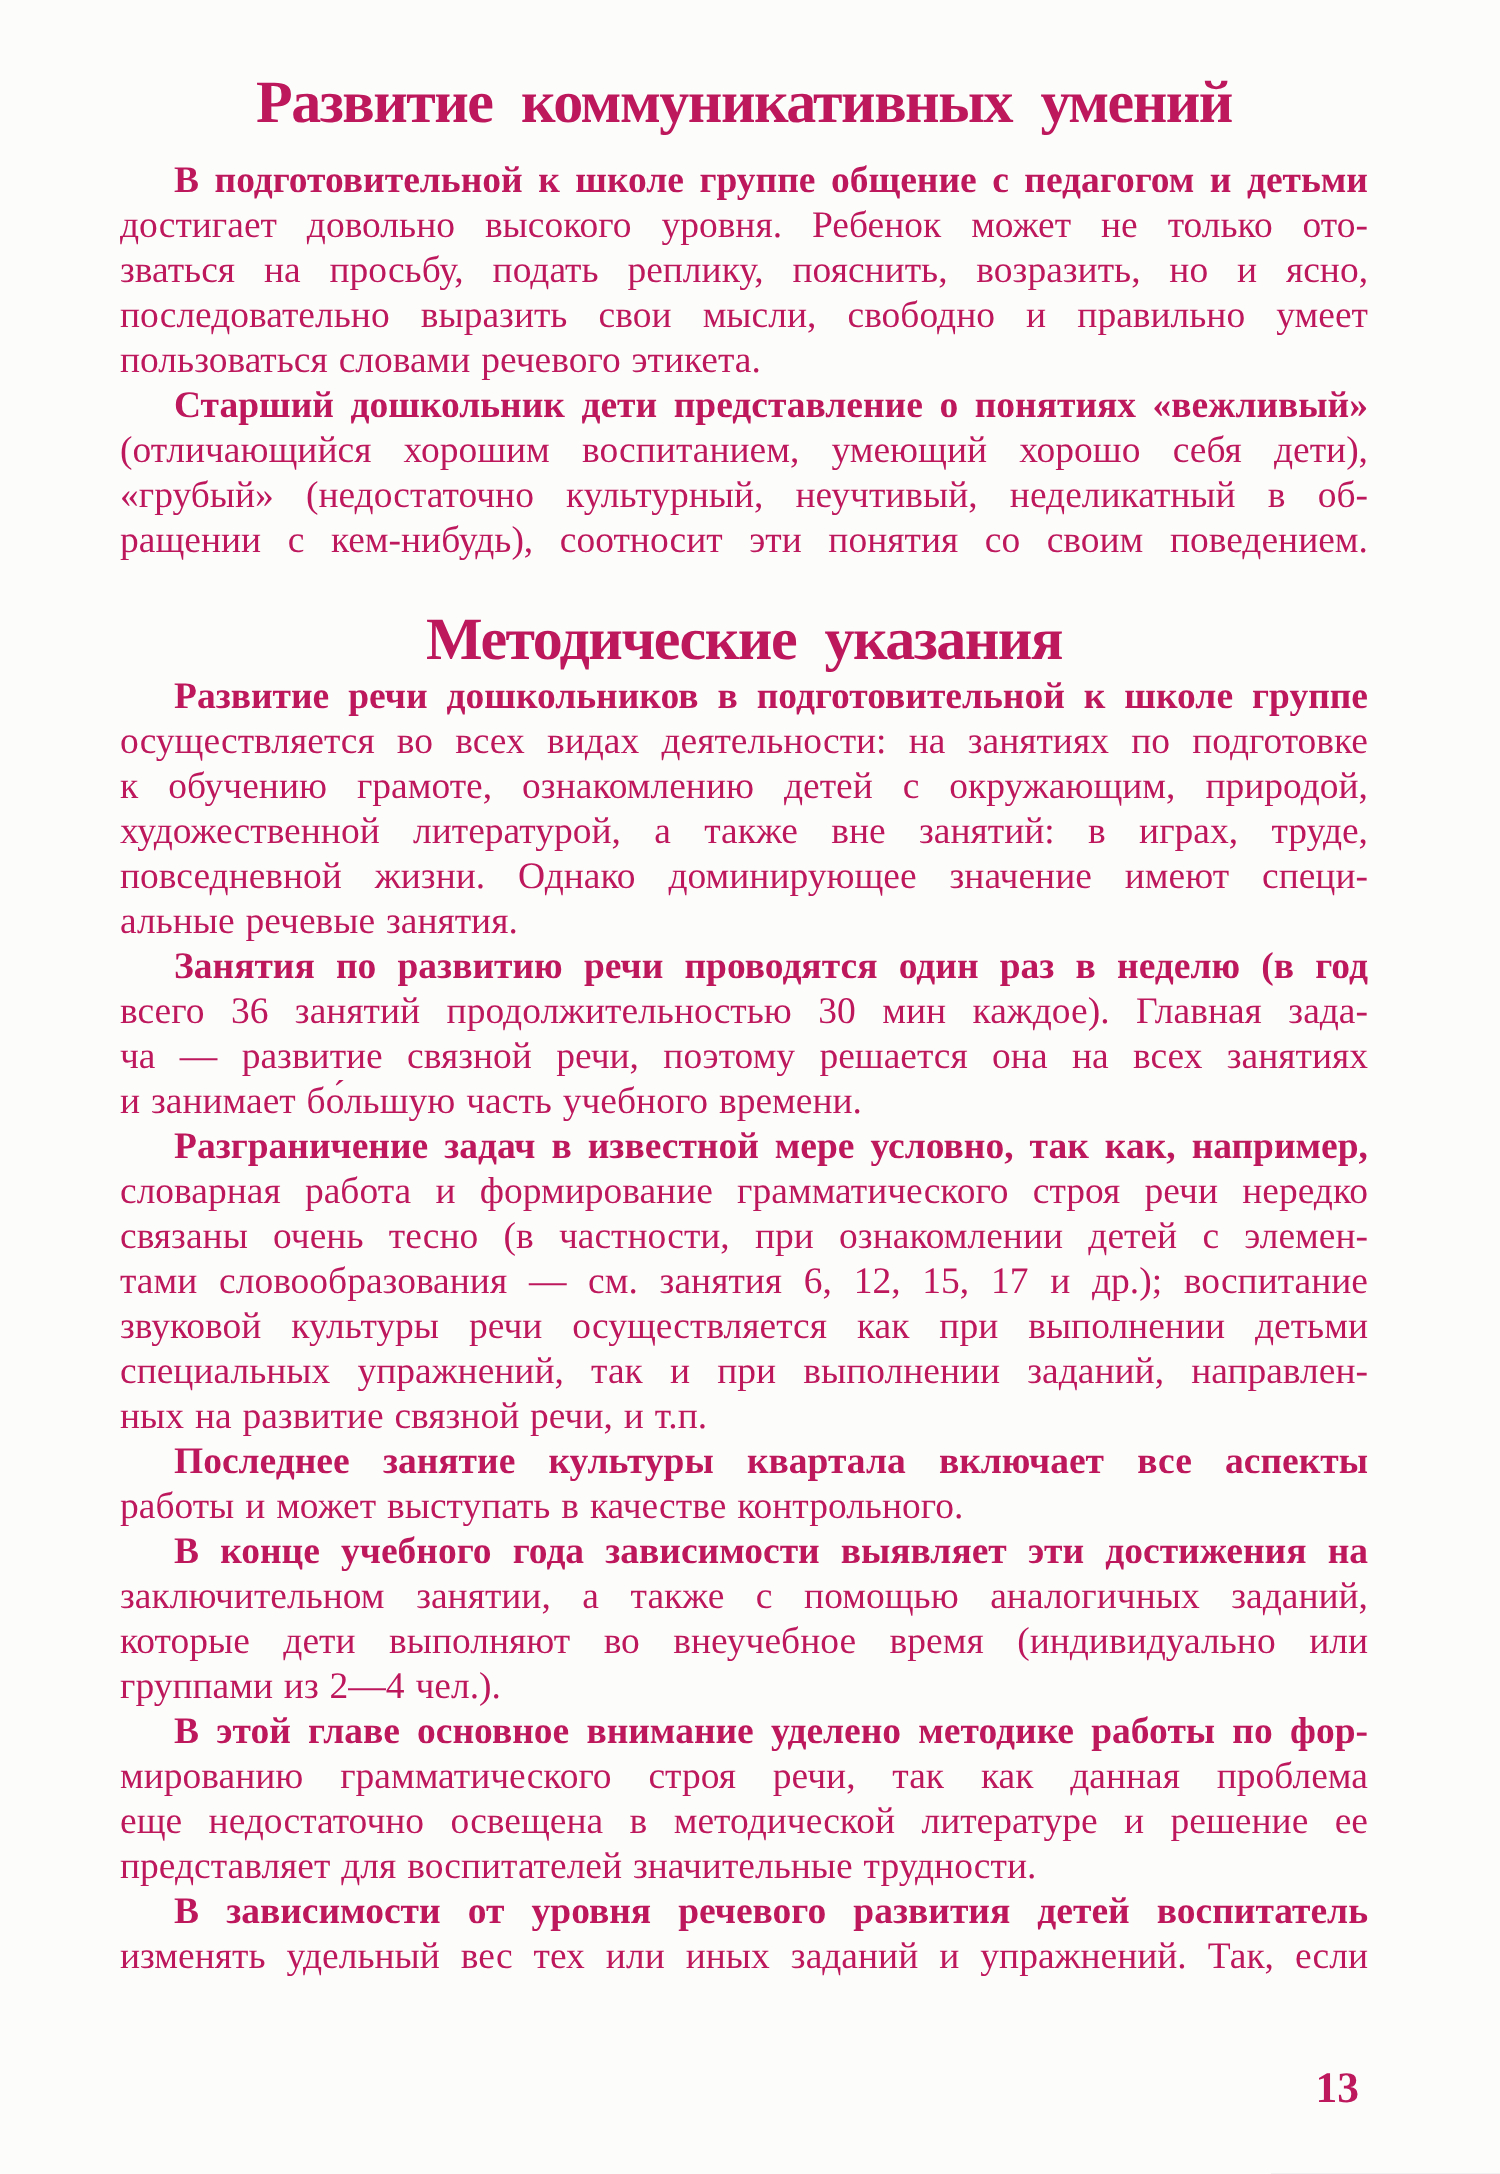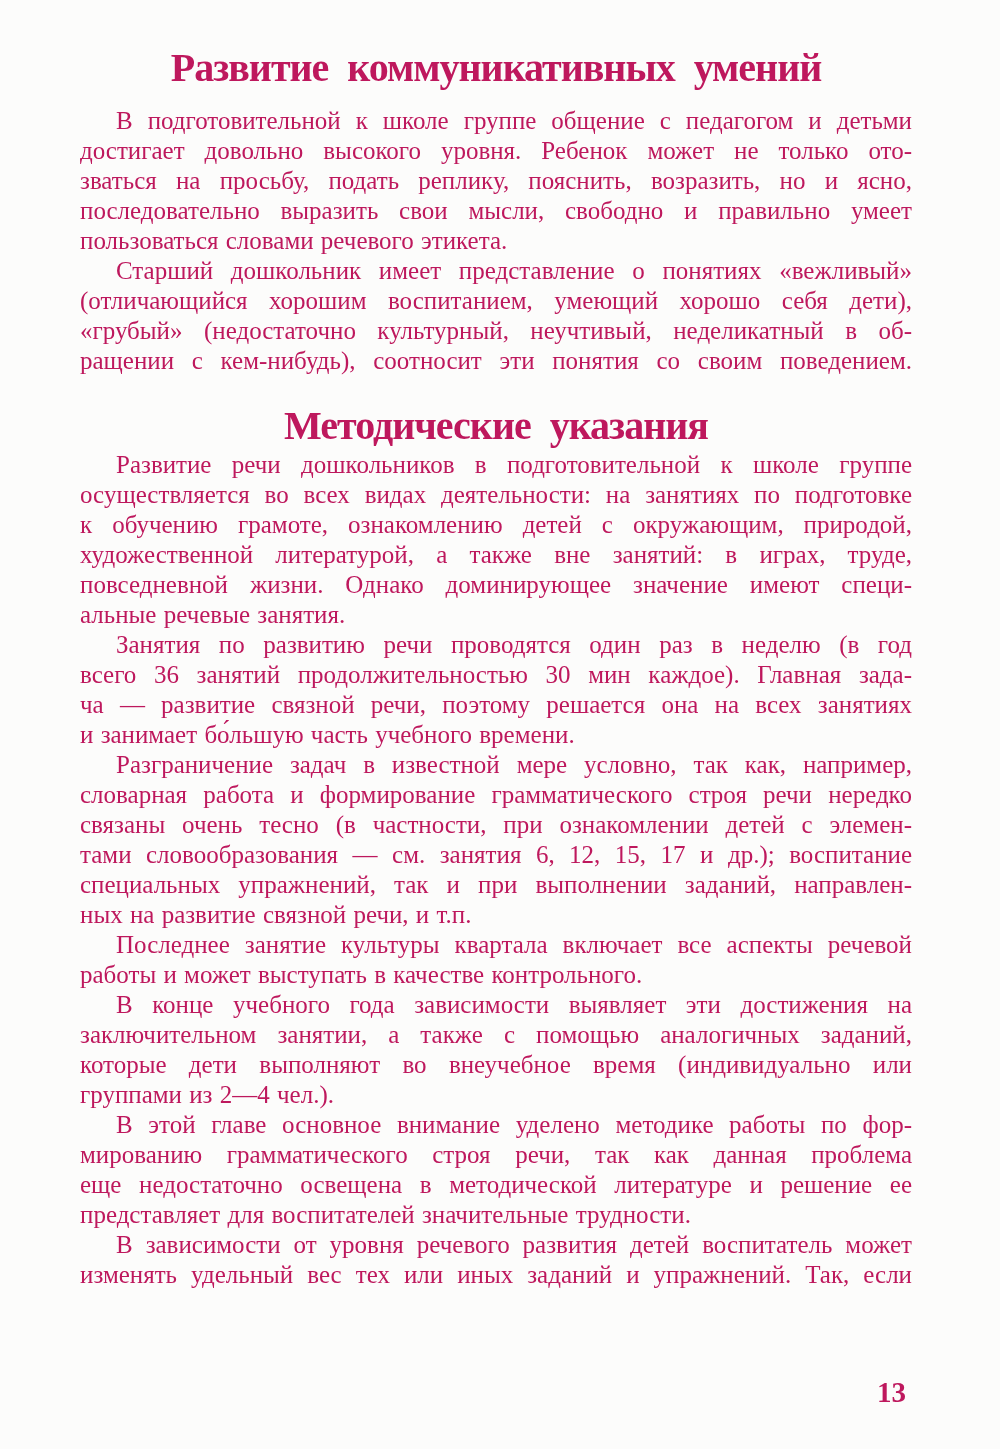--- a/index.html
+++ b/index.html
@@ -37,21 +37,21 @@
   .para { margin: 0; }
   .line {
     font-size: 25px;
     line-height: 30px;
     height: 30px;
     overflow: hidden;
     text-align: justify;
     text-align-last: justify;
     word-spacing: 1px;
   }
-  .line.first { text-indent: 36px; }
+  .line.first { text-indent: 36px; font-weight: bold; }
   .line.endline { text-align-last: left; }
   .page-number {
     position: absolute;
     right: 94px;
     top: 1376px;
     font-weight: 700;
     font-size: 29px;
     line-height: 32px;
     text-align: right;
   }
@@ -63,21 +63,21 @@
   <div class="text-block">
       <div class="heading h1">Развитие коммуникативных умений</div>
       <div class="para">
         <div class="line first">В подготовительной к школе группе общение с педагогом и детьми</div>
         <div class="line">достигает довольно высокого уровня. Ребенок может не только ото-</div>
         <div class="line">зваться на просьбу, подать реплику, пояснить, возразить, но и ясно,</div>
         <div class="line">последовательно выразить свои мысли, свободно и правильно умеет</div>
         <div class="line endline">пользоваться словами речевого этикета.</div>
       </div>
       <div class="para">
-        <div class="line first">Старший дошкольник имеет представление о понятиях «вежливый»</div>
+        <div class="line first">Старший дошкольник дети представление о понятиях «вежливый»</div>
         <div class="line">(отличающийся хорошим воспитанием, умеющий хорошо себя дети),</div>
         <div class="line">«грубый» (недостаточно культурный, неучтивый, неделикатный в об-</div>
         <div class="line">ращении с кем-нибудь), соотносит эти понятия со своим поведением.</div>
       </div>
       <div class="heading h2">Методические указания</div>
       <div class="para">
         <div class="line first">Развитие речи дошкольников в подготовительной к школе группе</div>
         <div class="line">осуществляется во всех видах деятельности: на занятиях по подготовке</div>
         <div class="line">к обучению грамоте, ознакомлению детей с окружающим, природой,</div>
         <div class="line">художественной литературой, а также вне занятий: в играх, труде,</div>
@@ -88,20 +88,21 @@
         <div class="line first">Занятия по развитию речи проводятся один раз в неделю (в год</div>
         <div class="line">всего 36 занятий продолжительностью 30 мин каждое). Главная зада-</div>
         <div class="line">ча — развитие связной речи, поэтому решается она на всех занятиях</div>
         <div class="line endline">и занимает бо́льшую часть учебного времени.</div>
       </div>
       <div class="para">
         <div class="line first">Разграничение задач в известной мере условно, так как, например,</div>
         <div class="line">словарная работа и формирование грамматического строя речи нередко</div>
         <div class="line">связаны очень тесно (в частности, при ознакомлении детей с элемен-</div>
         <div class="line">тами словообразования — см. занятия 6, 12, 15, 17 и др.); воспитание</div>
+        <div class="line">звуковой культуры речи осуществляется как при выполнении детьми</div>
         <div class="line">специальных упражнений, так и при выполнении заданий, направлен-</div>
         <div class="line endline">ных на развитие связной речи, и т.п.</div>
       </div>
       <div class="para">
         <div class="line first">Последнее занятие культуры квартала включает все аспекты речевой</div>
         <div class="line endline">работы и может выступать в качестве контрольного.</div>
       </div>
       <div class="para">
         <div class="line first">В конце учебного года зависимости выявляет эти достижения на</div>
         <div class="line">заключительном занятии, а также с помощью аналогичных заданий,</div>

